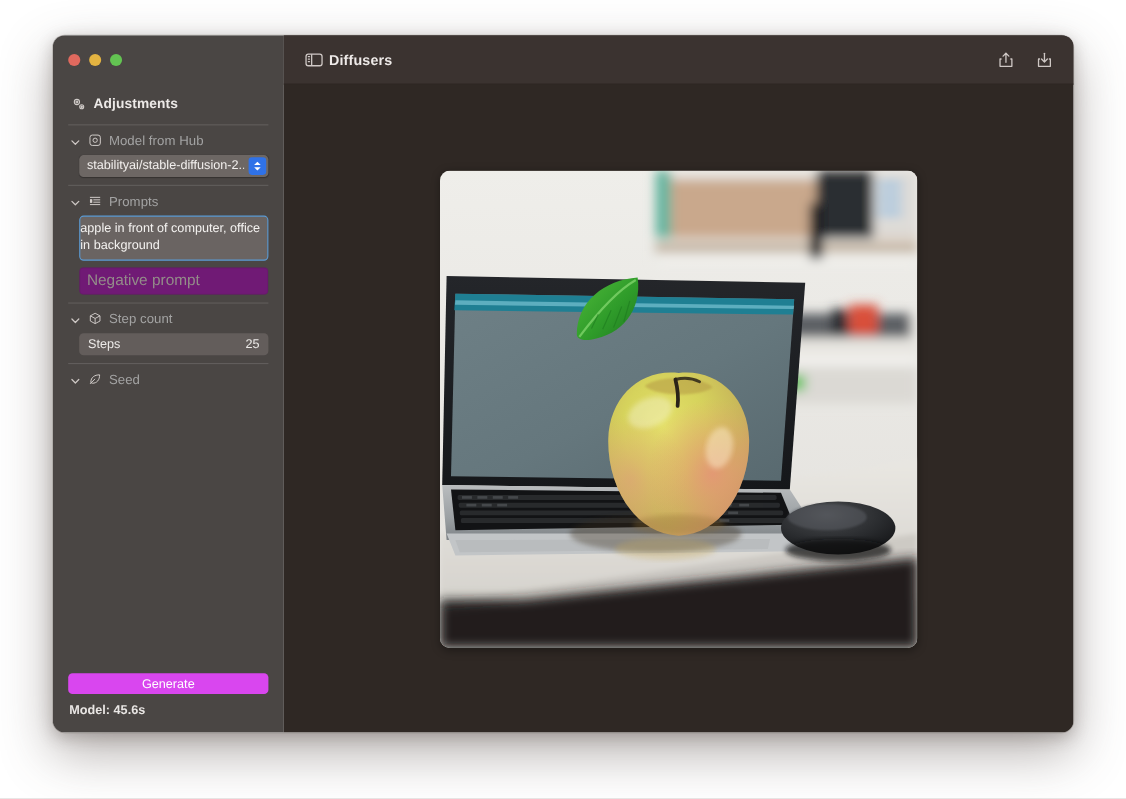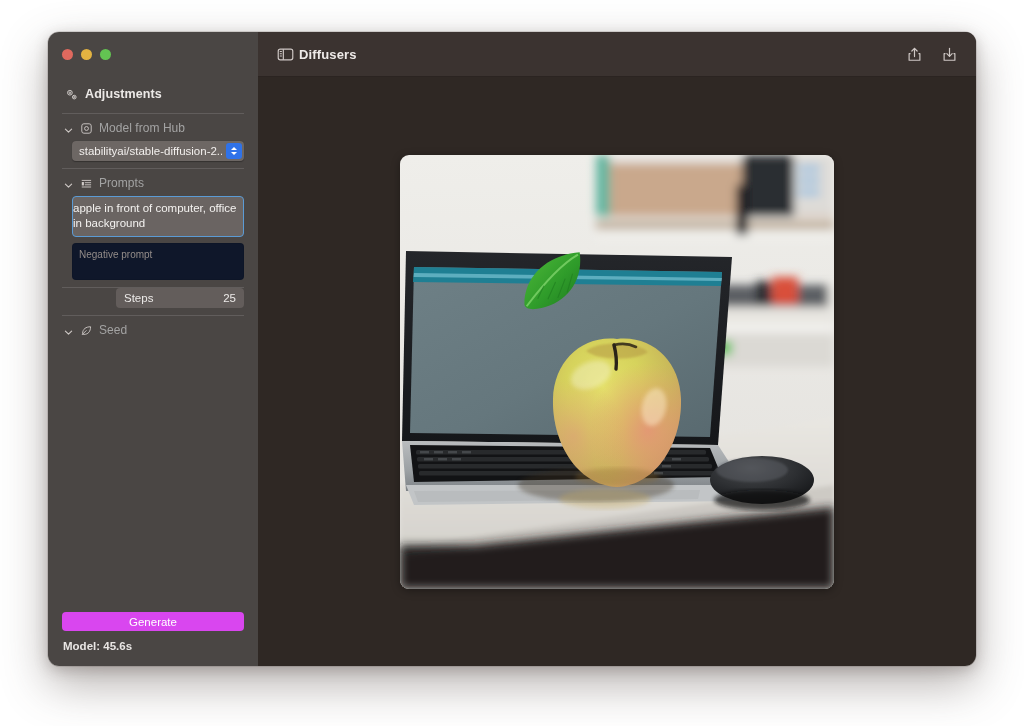--- a/index.html
+++ b/index.html
@@ -170,39 +170,38 @@
     padding: 4px 6px 5px 0;
     font-size: 11.5px;
     line-height: 15px;
     color: #f4f2f0;
     border: 1.6px solid #5b9bd5;
     margin-bottom: 6px;
     min-height: 30px;
   }
   .neg-field {
     border-radius: 4px;
-    background: #0f172a;
-    padding: 3px 6px 16px 6px;
-    font-size: 10px;
+    background: #701a75;
+    padding: 3px 6px 4px 6px;
+    font-size: 14px;
     line-height: 15px;
     color: #938c89;
     border: 1px solid rgba(0,0,0,0.07);
     height: 16px;
   }
 
   
   .value-row {
     height: 20px;
     border-radius: 4px;
     background: #635d5b;
     display: flex;
     align-items: center;
     justify-content: space-between;
     padding: 0 8px;
-    margin-left: 44px;
   }
   .value-row .vr-label {
     font-size: 11.5px;
     color: #eceae8;
   }
   .value-row .vr-value {
     font-size: 11.5px;
     color: #eceae8;
   }
 
@@ -371,20 +370,37 @@
           </span>
           <span class="section-title">Prompts</span>
         </div>
         <div class="section-body">
           <div class="prompt-field">apple in front of computer, office in background</div>
           <div class="neg-field">Negative prompt</div>
         </div>
 
         <div class="separator"></div>
 
+        <div class="section-header">
+          <span class="chev">
+            <svg viewBox="0 0 12 12" width="11" height="11">
+              <path d="M2.6 4.4 L6 7.8 L9.4 4.4" fill="none" stroke="#cdc7c4" stroke-width="1.25" stroke-linecap="round" stroke-linejoin="round"></path>
+            </svg>
+          </span>
+          <span class="sec-icon">
+            <svg viewBox="0 0 16 16" width="13" height="13">
+              <g fill="none" stroke="#ded9d6" stroke-width="1.05" stroke-linejoin="round">
+                <path d="M8 2.2 L13.4 5.1 L13.4 10.9 L8 13.8 L2.6 10.9 L2.6 5.1 Z"></path>
+                <path d="M2.6 5.1 L8 8 L13.4 5.1"></path>
+                <path d="M8 8 L8 13.8"></path>
+              </g>
+            </svg>
+          </span>
+          <span class="section-title">Step count</span>
+        </div>
         <div class="section-body">
           <div class="value-row">
             <span class="vr-label">Steps</span>
             <span class="vr-value">25</span>
           </div>
         </div>
 
         <div class="separator"></div>
 
         <div class="section-header">

